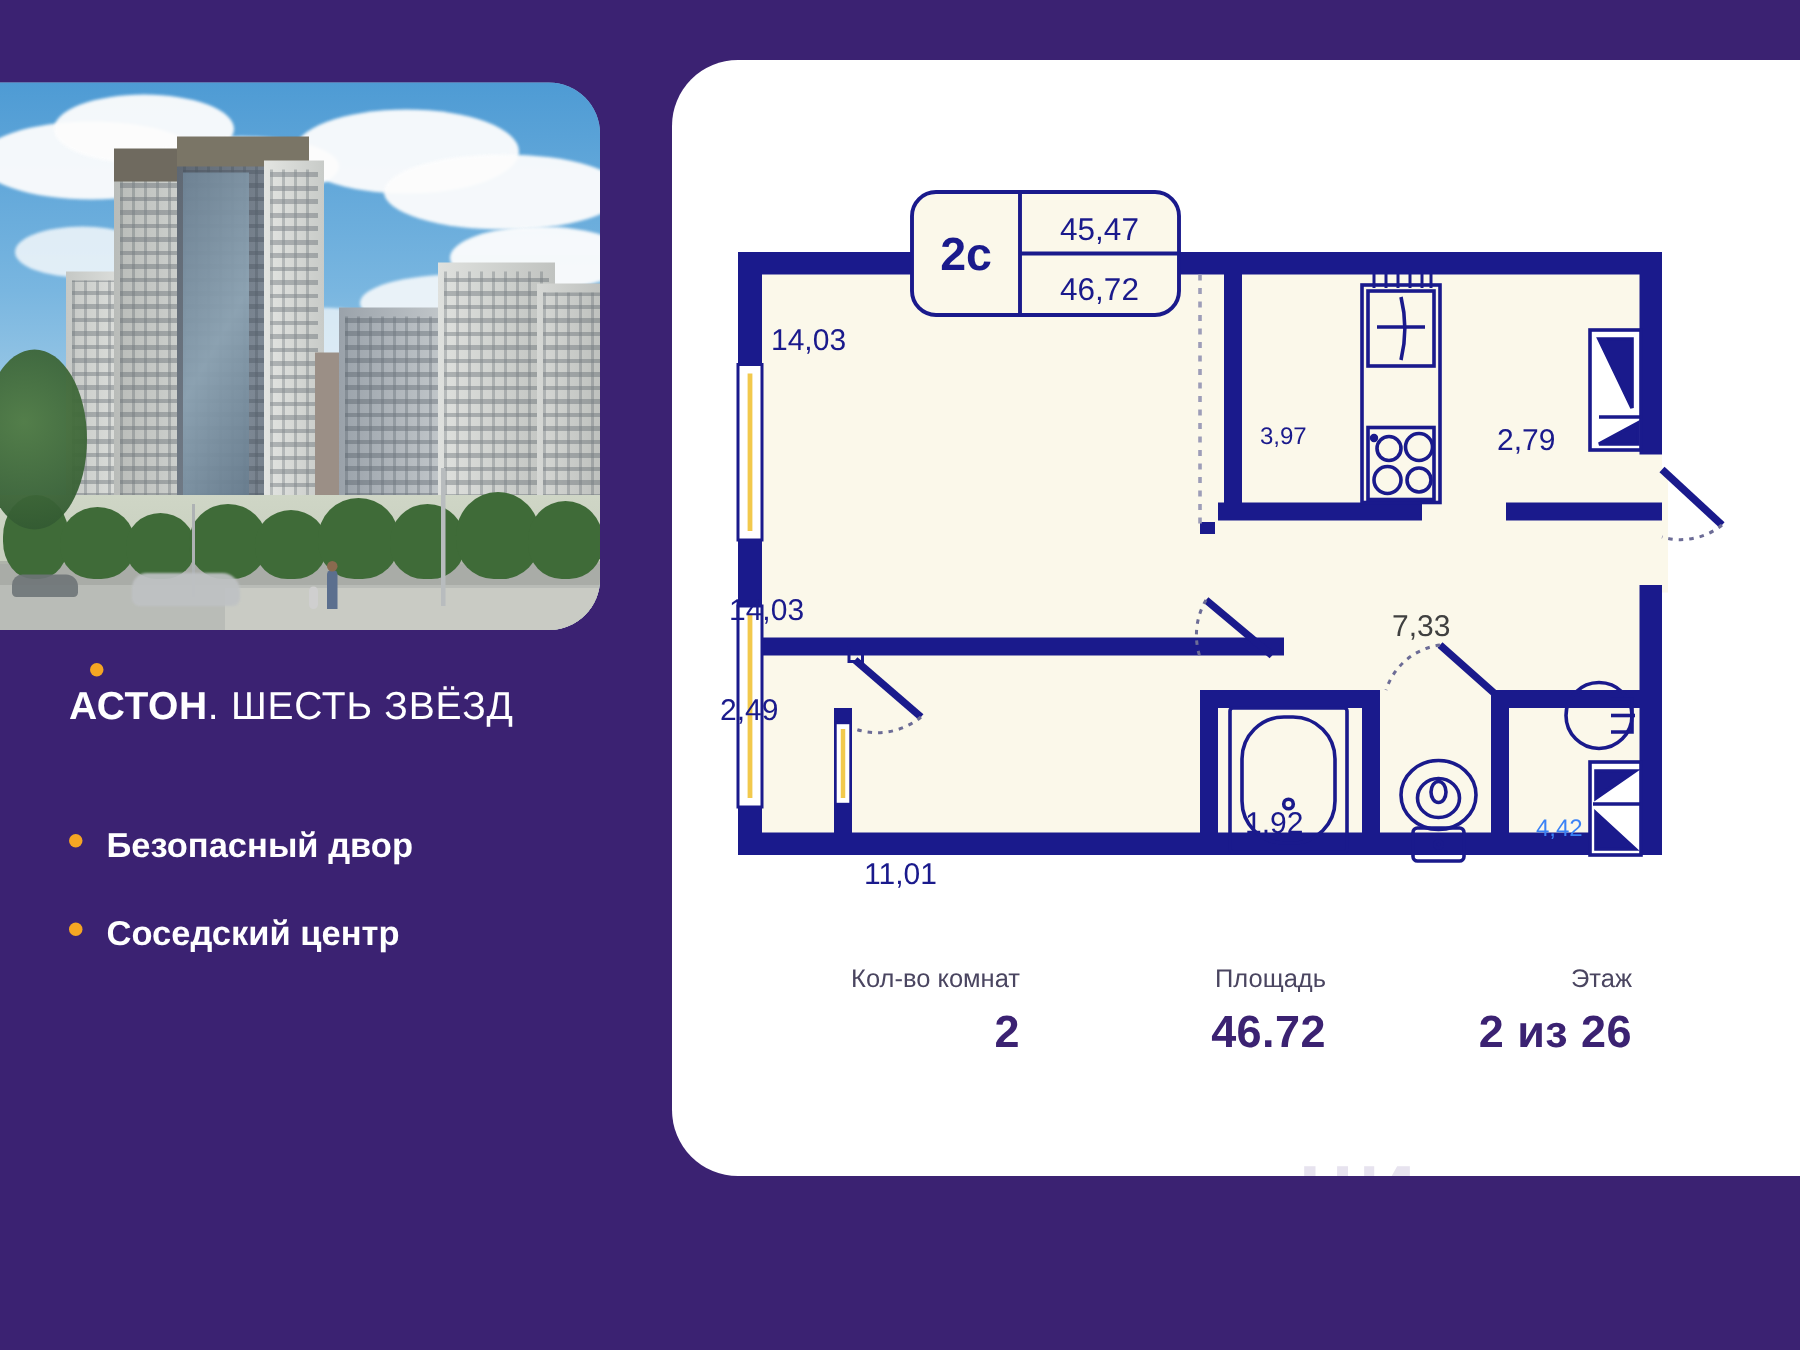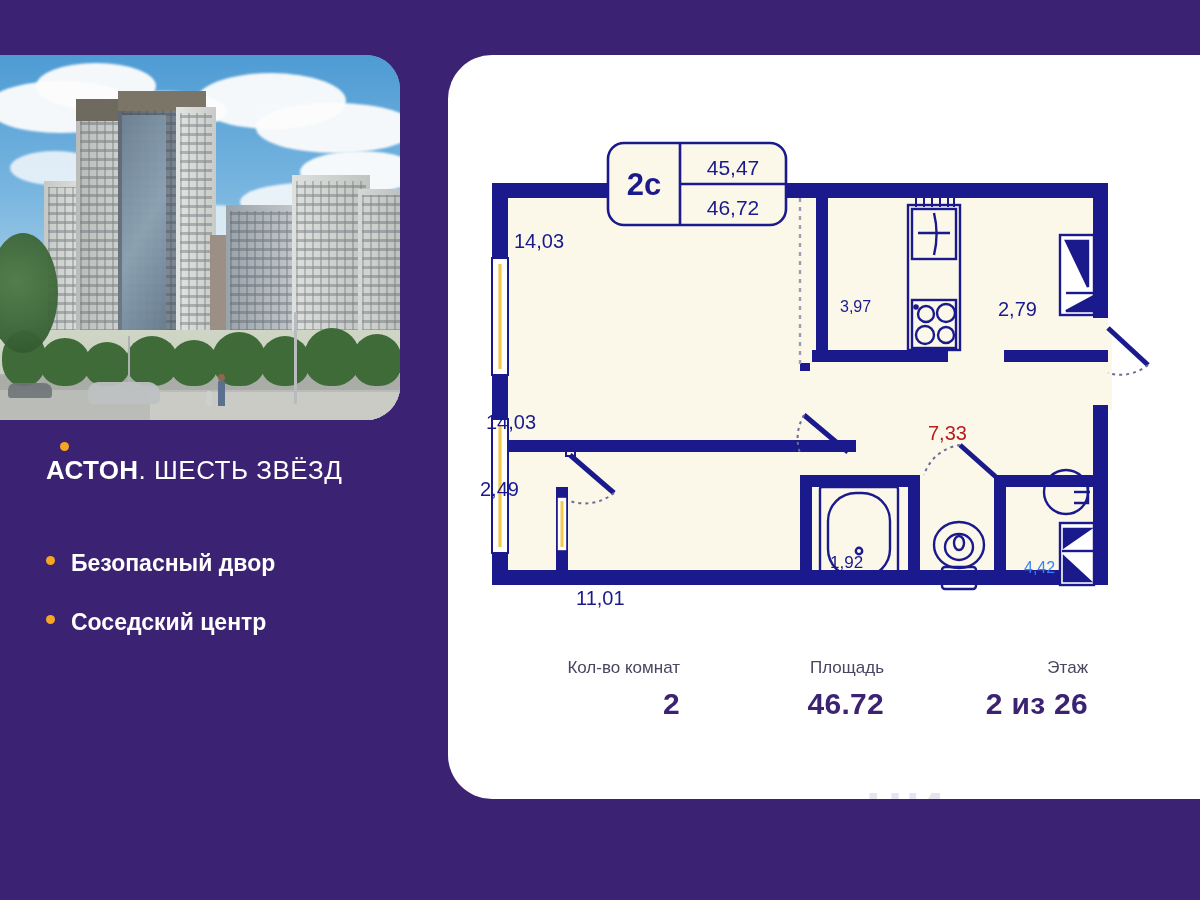--- a/index.html
+++ b/index.html
@@ -76,21 +76,21 @@
   .logo-bold{font-size:26px;font-weight:bold;color:#ffffff;letter-spacing:.4px;}
   .logo-light{font-size:26px;font-weight:300;color:#ffffff;letter-spacing:.5px;}
 
   .features{position:absolute;left:46px;top:552px;width:370px;}
   .feature{display:flex;align-items:center;margin-bottom:36px;}
   .bullet{width:9px;height:9px;border-radius:50%;background:#F5A623;margin-right:16px;align-self:flex-start;margin-top:4px;flex:none;}
   .feature-label{font-size:23px;font-weight:bold;color:#ffffff;line-height:1;}
 
   
   .card{
-    position:absolute;left:448px;top:55px;width:752px;height:744px;
+    position:absolute;left:448px;top:40px;width:752px;height:744px;
     background:#ffffff;border-radius:44px 0 0 44px;overflow:hidden;
   }
 
   .plan-wrap{position:absolute;left:0;top:0;width:752px;height:660px;}
   .plan-svg{position:absolute;left:0;top:0;}
 
   .watermark{
     position:absolute;left:418px;top:726px;width:200px;height:70px;
     color:#e7e3ef;font-size:52px;font-weight:bold;letter-spacing:2px;
     pointer-events:none;
@@ -340,22 +340,22 @@
           <text x="66" y="193">14,03</text>
           <text x="62" y="256" style="display:none">2,49</text>
         </g>
       </svg>
 
       <div style="position:absolute;left:38px;top:356px;font-size:20px;color:#1A1A8C;">14,03</div>
       <div style="position:absolute;left:32px;top:423px;font-size:20px;color:#1A1A8C;">2,49</div>
       <div style="position:absolute;left:112px;top:532px;font-size:20px;color:#1A1A8C;margin-left:16px;">11,01</div>
       <div style="position:absolute;left:392px;top:243px;font-size:16px;color:#1A1A8C;">3,97</div>
       <div style="position:absolute;left:550px;top:243px;font-size:20px;color:#1A1A8C;">2,79</div>
-      <div style="position:absolute;left:480px;top:367px;font-size:20px;color:#b91c1c;">7,33</div>
-      <div style="position:absolute;left:382px;top:498px;font-size:17px;color:#1A1A8C;">1,92</div>
+      <div style="position:absolute;left:480px;top:367px;font-size:20px;color:#404040;">7,33</div>
+      <div style="position:absolute;left:382px;top:498px;font-size:20px;color:#1A1A8C;">1,92</div>
       <div style="position:absolute;left:576px;top:480px;font-size:16px;color:#3b82f6;margin-top:24px;">4,42</div>
     </div>
 
     <div class="watermark">ЦИ</div>
 
     <div class="info-bar">
       <div class="info-col">
         <div class="info-label">Кол-во комнат</div>
         <div class="info-value">2</div>
       </div>

